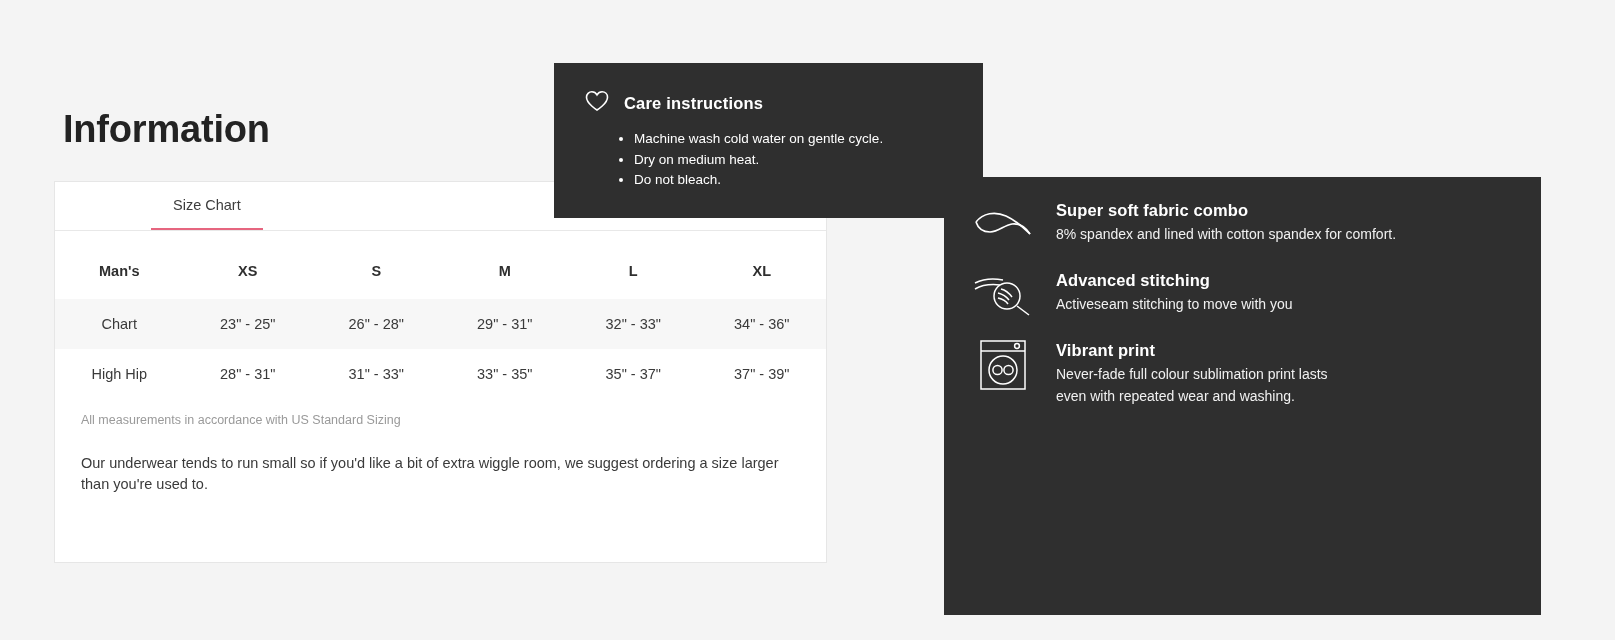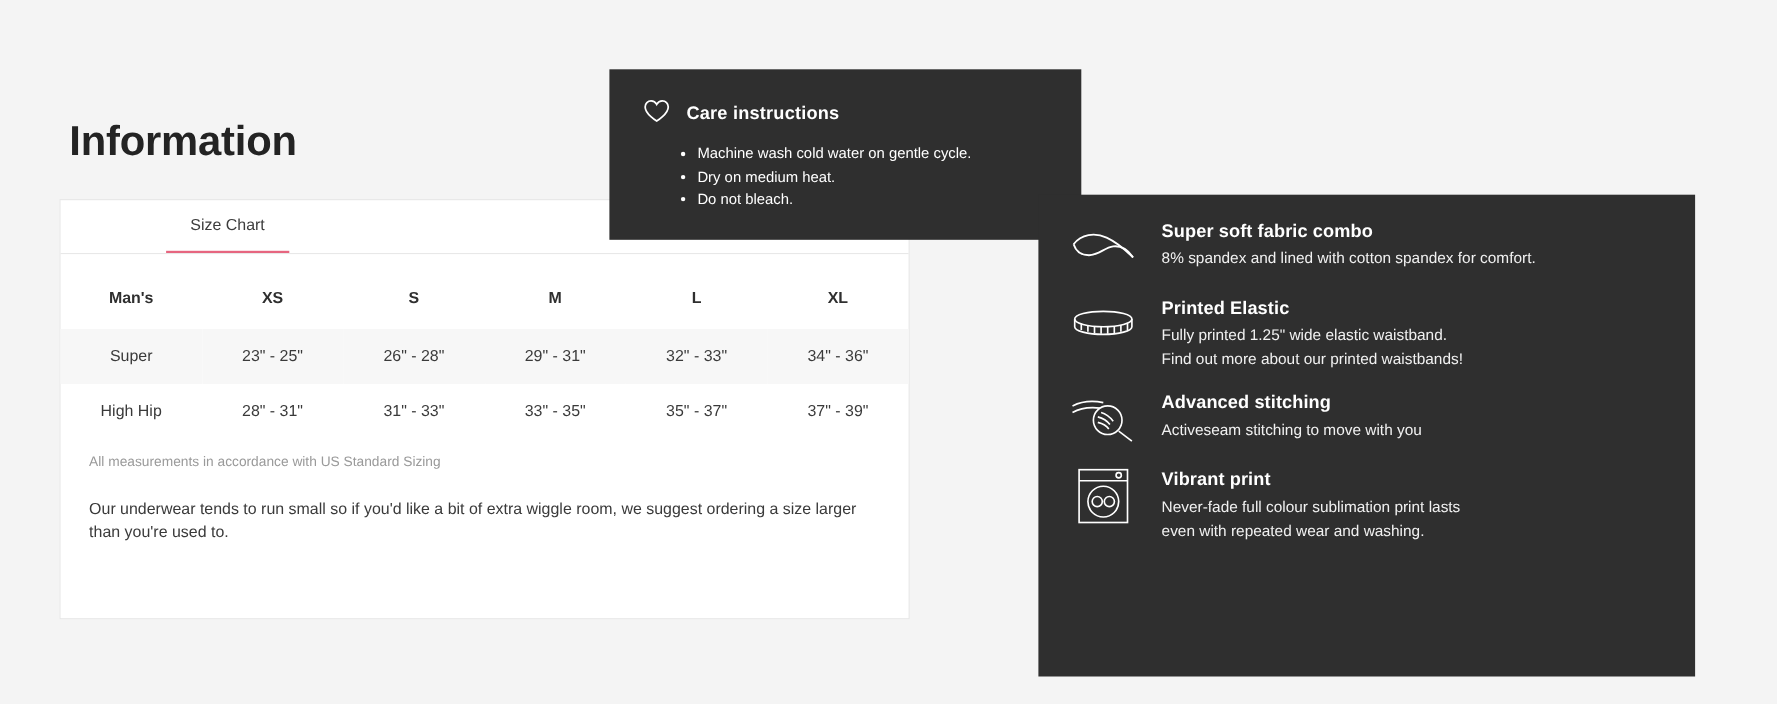--- a/index.html
+++ b/index.html
@@ -163,21 +163,21 @@
           <th class="rowhead">Man's</th>
           <th>XS</th>
           <th>S</th>
           <th>M</th>
           <th>L</th>
           <th>XL</th>
         </tr>
       </thead>
       <tbody>
         <tr class="shade">
-          <td class="rowhead">Super</td>
+          <td class="rowhead">Chart</td>
           <td>23" - 25"</td>
           <td>26" - 28"</td>
           <td>29" - 31"</td>
           <td>32" - 33"</td>
           <td>34" - 36"</td>
         </tr>
         <tr>
           <td class="rowhead">High Hip</td>
           <td>28" - 31"</td>
           <td>31" - 33"</td>
@@ -216,34 +216,20 @@
           <path d="M3 14C10 5 22 3 33 8C44 13 52 21 57 26"></path>
           <path d="M3 14C5 20 10 24 17 24C26 24 31 17 39 16C47 15 53 20 57 26"></path>
         </svg>
       </div>
       <div class="ftext">
         <h3>Super soft fabric combo</h3>
         <p>8% spandex and lined with cotton spandex for comfort.</p>
       </div>
     </div>
 
-    <div class="feature">
-      <div class="ficon">
-        <svg width="60" height="34" viewBox="0 0 60 34" fill="none" stroke="#ffffff" stroke-width="1.5">
-          <ellipse cx="30" cy="12" rx="26" ry="7"></ellipse>
-          <path d="M4 12v7c0 3.9 11.6 7 26 7s26-3.1 26-7v-7"></path>
-          <path d="M10 16v6M16 17.5v6M22 18.5v6.5M28 19v6.5M34 19v6.5M40 18.5v6.5M46 17.5v6M52 16v6"></path>
-        </svg>
-      </div>
-      <div class="ftext">
-        <h3>Printed Elastic</h3>
-        <p>Fully printed 1.25" wide elastic waistband.</p>
-        <p>Find out more about our printed waistbands!</p>
-      </div>
-    </div>
 
     <div class="feature">
       <div class="ficon">
         <svg width="60" height="42" viewBox="0 0 60 42" fill="none" stroke="#ffffff" stroke-width="1.5">
           <path d="M2 9C10 5 20 4 30 6"></path>
           <path d="M2 15C9 11 18 10 27 11"></path>
           <circle cx="34" cy="22" r="13"></circle>
           <path d="M25 19c4 1 8 3 11 7M25 24c4 1 8 3 10 6M28 15c4 1 8 4 11 8"></path>
           <path d="M44 32l12 9"></path>
         </svg>

